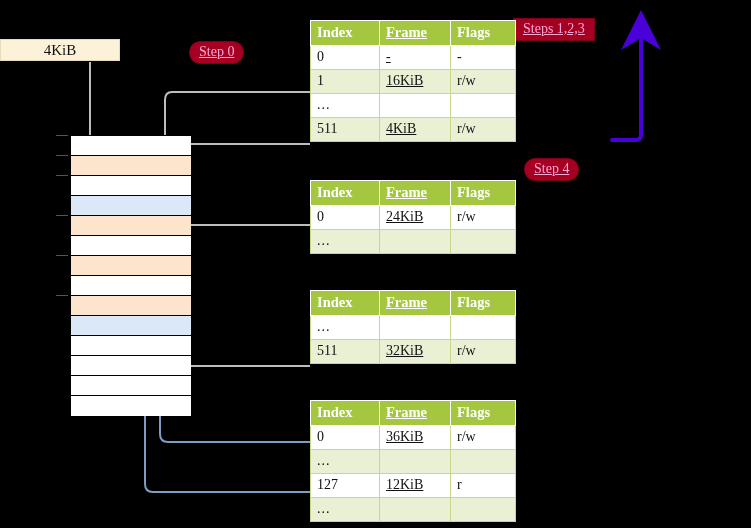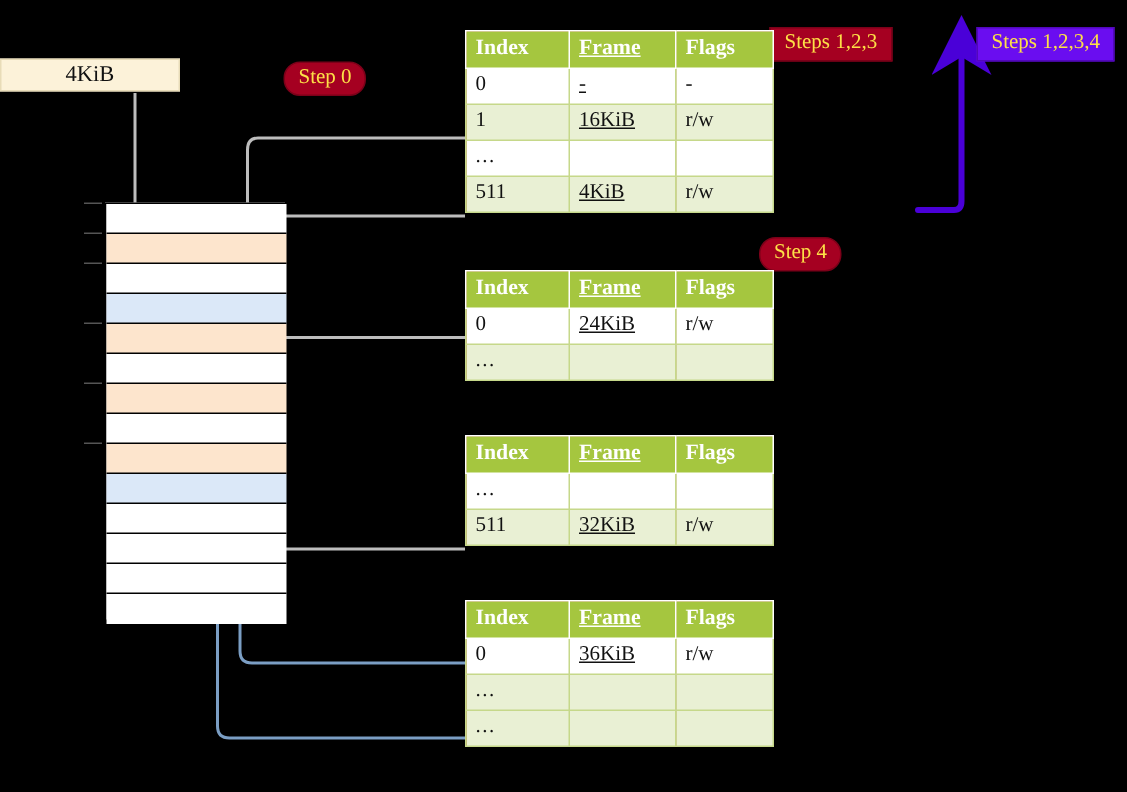--- a/index.html
+++ b/index.html
@@ -46,37 +46,38 @@
     font-size: 15px;
     color: #111;
     box-sizing: border-box;
   }
 
   
   .badge {
     position: absolute;
     padding: 2px 9px 3px 9px;
     font-size: 14px;
-    color: #fde047;
+    color: #f9a8d4;
     white-space: nowrap;
     box-sizing: border-box;
     line-height: 1.15;
+    text-decoration: underline;
   }
   .badge.crimson {
     background: #a50021;
     border: 1px solid #7c0019;
   }
   .badge.violet {
     background: #6a0df0;
     border: 1px solid #5208bb;
   }
   #badge-step0 { left: 189px; top: 41px; border-radius: 11px; }
   #badge-steps123 { left: 513px; top: 18px; }
   #badge-steps1234 { left: 651px; top: 18px; }
-  #badge-step4 { left: 506px; top: 158px; border-radius: 11px; }
+  #badge-step4 { left: 524px; top: 158px; border-radius: 11px; }
 
   
   .mem-grid {
     position: absolute;
     left: 70px;
     top: 135px;
     width: 120px;
     height: 279px;
     box-sizing: border-box;
     border: 1px solid #000;
@@ -101,21 +102,21 @@
     height: 1px;
     background: #555;
     left: 56px;
   }
 
   
   .ptable {
     position: absolute;
     border-collapse: collapse;
     font-size: 14px;
-    background: #a16207;
+    background: #0369a1;
     border: 1px solid #8ead2e;
   }
   .ptable th {
     background: #a5c63f;
     color: #ffffff;
     font-weight: bold;
     text-align: left;
     padding: 3px 6px 4px 6px;
     border: 1px solid #ffffff;
     font-size: 14.5px;
@@ -193,21 +194,20 @@
   </svg>
 
   <div class="size-box">
     <span>4KiB</span>
   </div>
 
   <div id="badge-step0" class="badge crimson">Step 0</div>
 
   <div id="badge-steps123" class="badge crimson">Steps 1,2,3</div>
 
-  <div id="badge-steps1234" class="badge violet">Steps 1,2,3,4</div>
 
   <div id="badge-step4" class="badge crimson">Step 4</div>
 
   <div class="mem-grid" id="mem-grid">
       <div class="mem-row" style="top: 0px;"></div>
       <div class="mem-row orange" style="top: 20px;"></div>
       <div class="mem-row" style="top: 40px;"></div>
       <div class="mem-row blue" style="top: 60px;"></div>
       <div class="mem-row orange" style="top: 80px;"></div>
       <div class="mem-row" style="top: 100px;"></div>
@@ -309,20 +309,25 @@
         <tr>
           <td class="col-index">0</td>
           <td class="col-frame">36KiB</td>
           <td class="col-flags">r/w</td>
         </tr>
         <tr class="alt">
           <td class="col-index dots">...</td>
           <td class="col-frame"></td>
           <td class="col-flags"></td>
         </tr>
+        <tr>
+          <td class="col-index">127</td>
+          <td class="col-frame">12KiB</td>
+          <td class="col-flags">r</td>
+        </tr>
         <tr class="alt">
           <td class="col-index dots">...</td>
           <td class="col-frame"></td>
           <td class="col-flags"></td>
         </tr>
       </tbody>
   </table>
 
 <div class="tick" style="top: 135px;"></div>
     <div class="tick" style="top: 155px;"></div>

